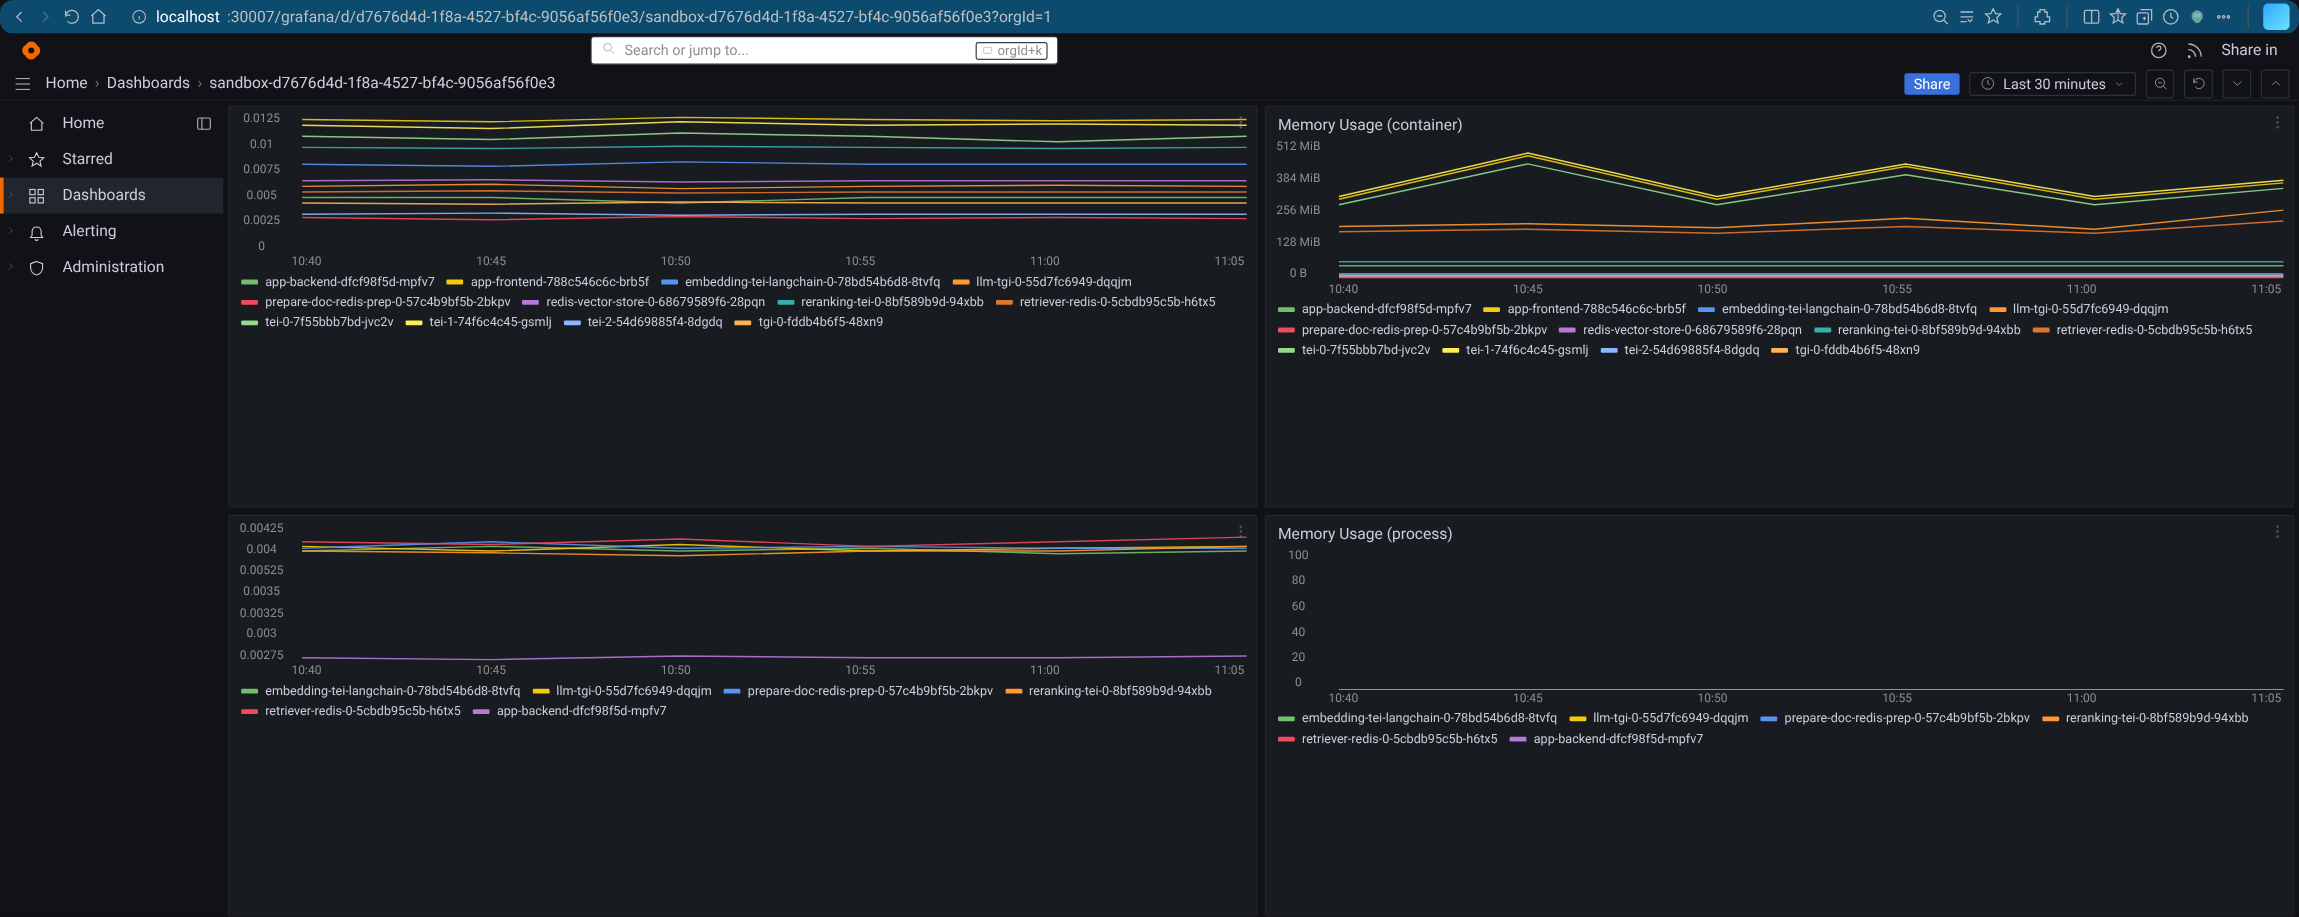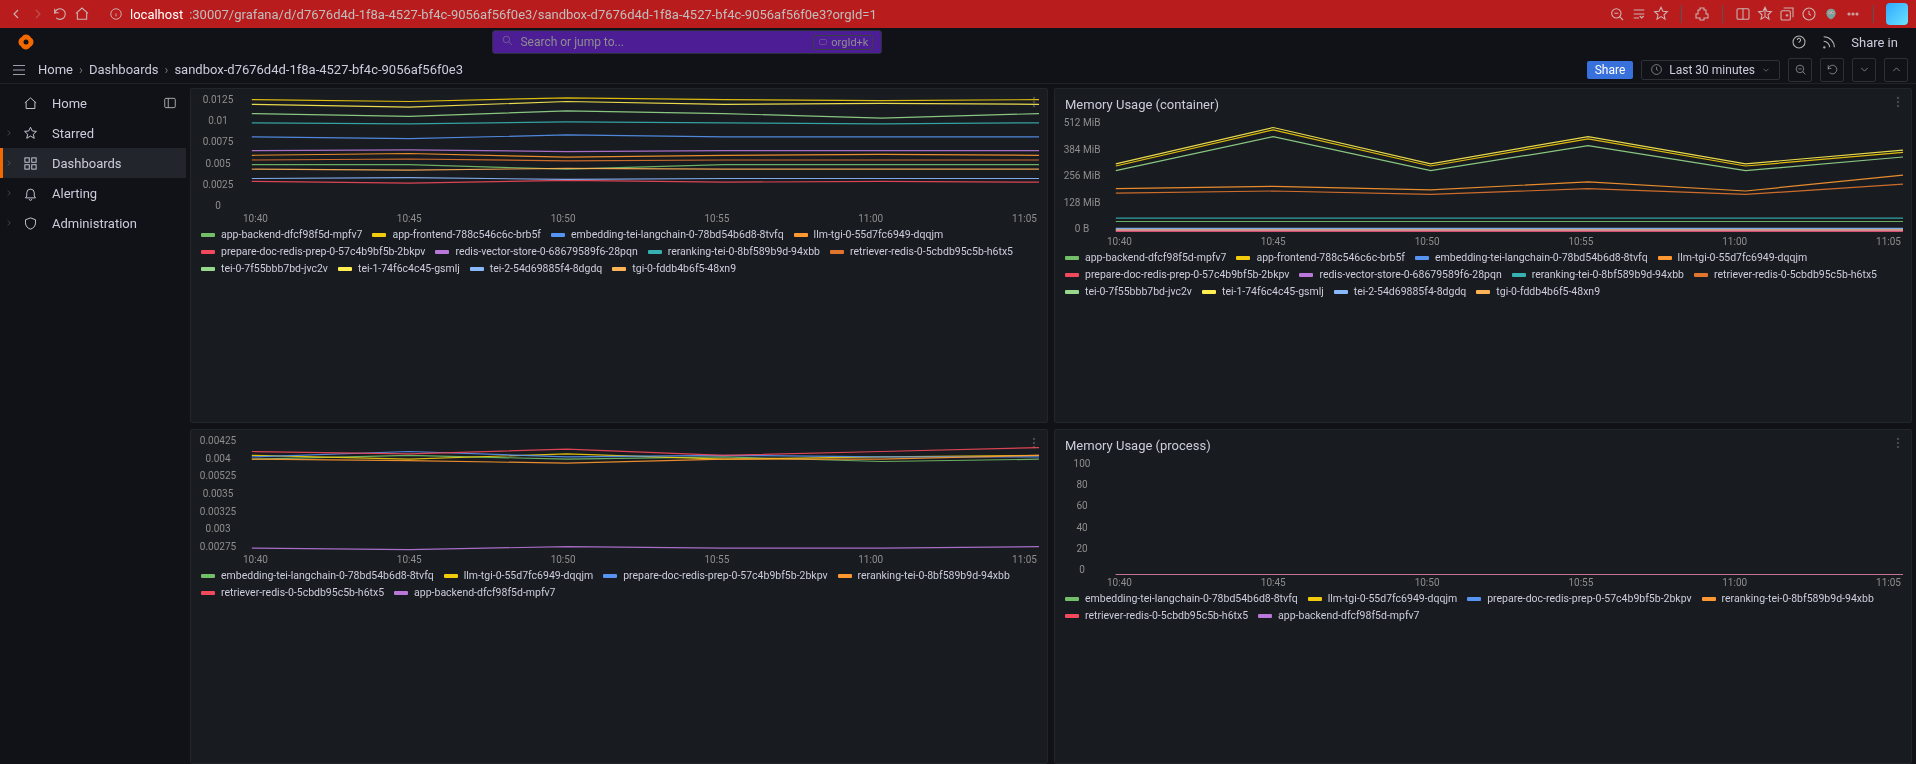--- a/index.html
+++ b/index.html
@@ -1,32 +1,32 @@
 <!DOCTYPE html>
 <html><head>
 <meta charset="utf-8">
 <style>
 * { box-sizing: border-box; margin: 0; padding: 0; }
 html, body { width: 1916px; height: 764px; background: #111217; color: #ccccdc; font-family: -apple-system, BlinkMacSystemFont, "Segoe UI", Roboto, Arial, sans-serif; font-size: 12px; overflow: hidden; }
 
-.browser-bar { height: 28px; background: #b91c1c; display: flex; align-items: center; padding: 0 8px; gap: 6px; color: #cfcfcf; }
+.browser-bar { height: 28px; background: #0c4a6e; display: flex; align-items: center; padding: 0 8px; gap: 6px; color: #cfcfcf; border-radius: 11px; }
 .browser-bar .gap { width: 6px; }
 .browser-bar .url { flex: 0 0 auto; display: flex; align-items: center; gap: 6px; font-size: 13px; color: #cfcfcf; }
 .browser-bar .url .host { color: #fff; }
 .browser-bar .url .path { color: #bfbfbf; }
 .browser-bar .spacer { flex: 1 1 auto; }
 .browser-bar .divider { width: 1px; height: 18px; background: #555; margin: 0 6px; }
 .bicon { width: 16px; height: 16px; display: inline-flex; align-items: center; justify-content: center; opacity: .85; }
 .bicon svg { width: 16px; height: 16px; stroke: #cfcfcf; fill: none; stroke-width: 1.6; }
 .bicon.small svg { width:14px; height:14px; }
 .icon-accent { width: 22px; height: 22px; border-radius: 4px; background: linear-gradient(135deg, #2fa8ff, #6be3ff); }
 .grafana-top { height: 28px; background: #111217; display: flex; align-items: center; padding: 0 8px; }
 .grafana-logo { width: 24px; height: 24px; display:inline-flex; align-items:center; justify-content:center; margin-left:6px; }
 .grafana-logo svg { width: 20px; height: 20px; }
-.search-wrap { margin: 0 auto; width: 390px; height: 24px; background: #4c1d95; border: 1px solid #2c3136; border-radius: 3px; display: flex; align-items: center; padding: 0 8px; color: #8e8e8e; font-size: 12px; }
+.search-wrap { margin: 0 auto; width: 390px; height: 24px; background: #ffffff; border: 1px solid #2c3136; border-radius: 3px; display: flex; align-items: center; padding: 0 8px; color: #8e8e8e; font-size: 12px; }
 .search-wrap .sicon svg { width: 13px; height: 13px; stroke:#8e8e8e; fill:none; }
 .search-wrap .kbd { margin-left:auto; font-size:11px; color:#8e8e8e; border:1px solid #3a3f44; padding:0 4px; border-radius:2px; display:flex; align-items:center; gap:3px; }
 .grafana-top .right { margin-left:auto; display:flex; align-items:center; gap:14px; padding-right:10px; }
 .grafana-crumbbar { height: 28px; background: #111217; display: flex; align-items: center; padding: 0 8px 0 10px; border-bottom: 1px solid #222; }
 .hamburger { width:18px; height:18px; display:inline-flex; align-items:center; justify-content:center; margin-right:10px; }
 .hamburger svg { stroke:#ccccdc; }
 .breadcrumbs { display:flex; align-items:center; gap:6px; font-size:13px; color:#ccccdc; }
 .breadcrumbs .sep { color:#777; }
 .crumb-right { margin-left:auto; display:flex; align-items:center; gap:8px; }
 .btn-share { background:#3871dc; color:#fff; border-radius:2px; padding:2px 8px; font-size:12px; }

